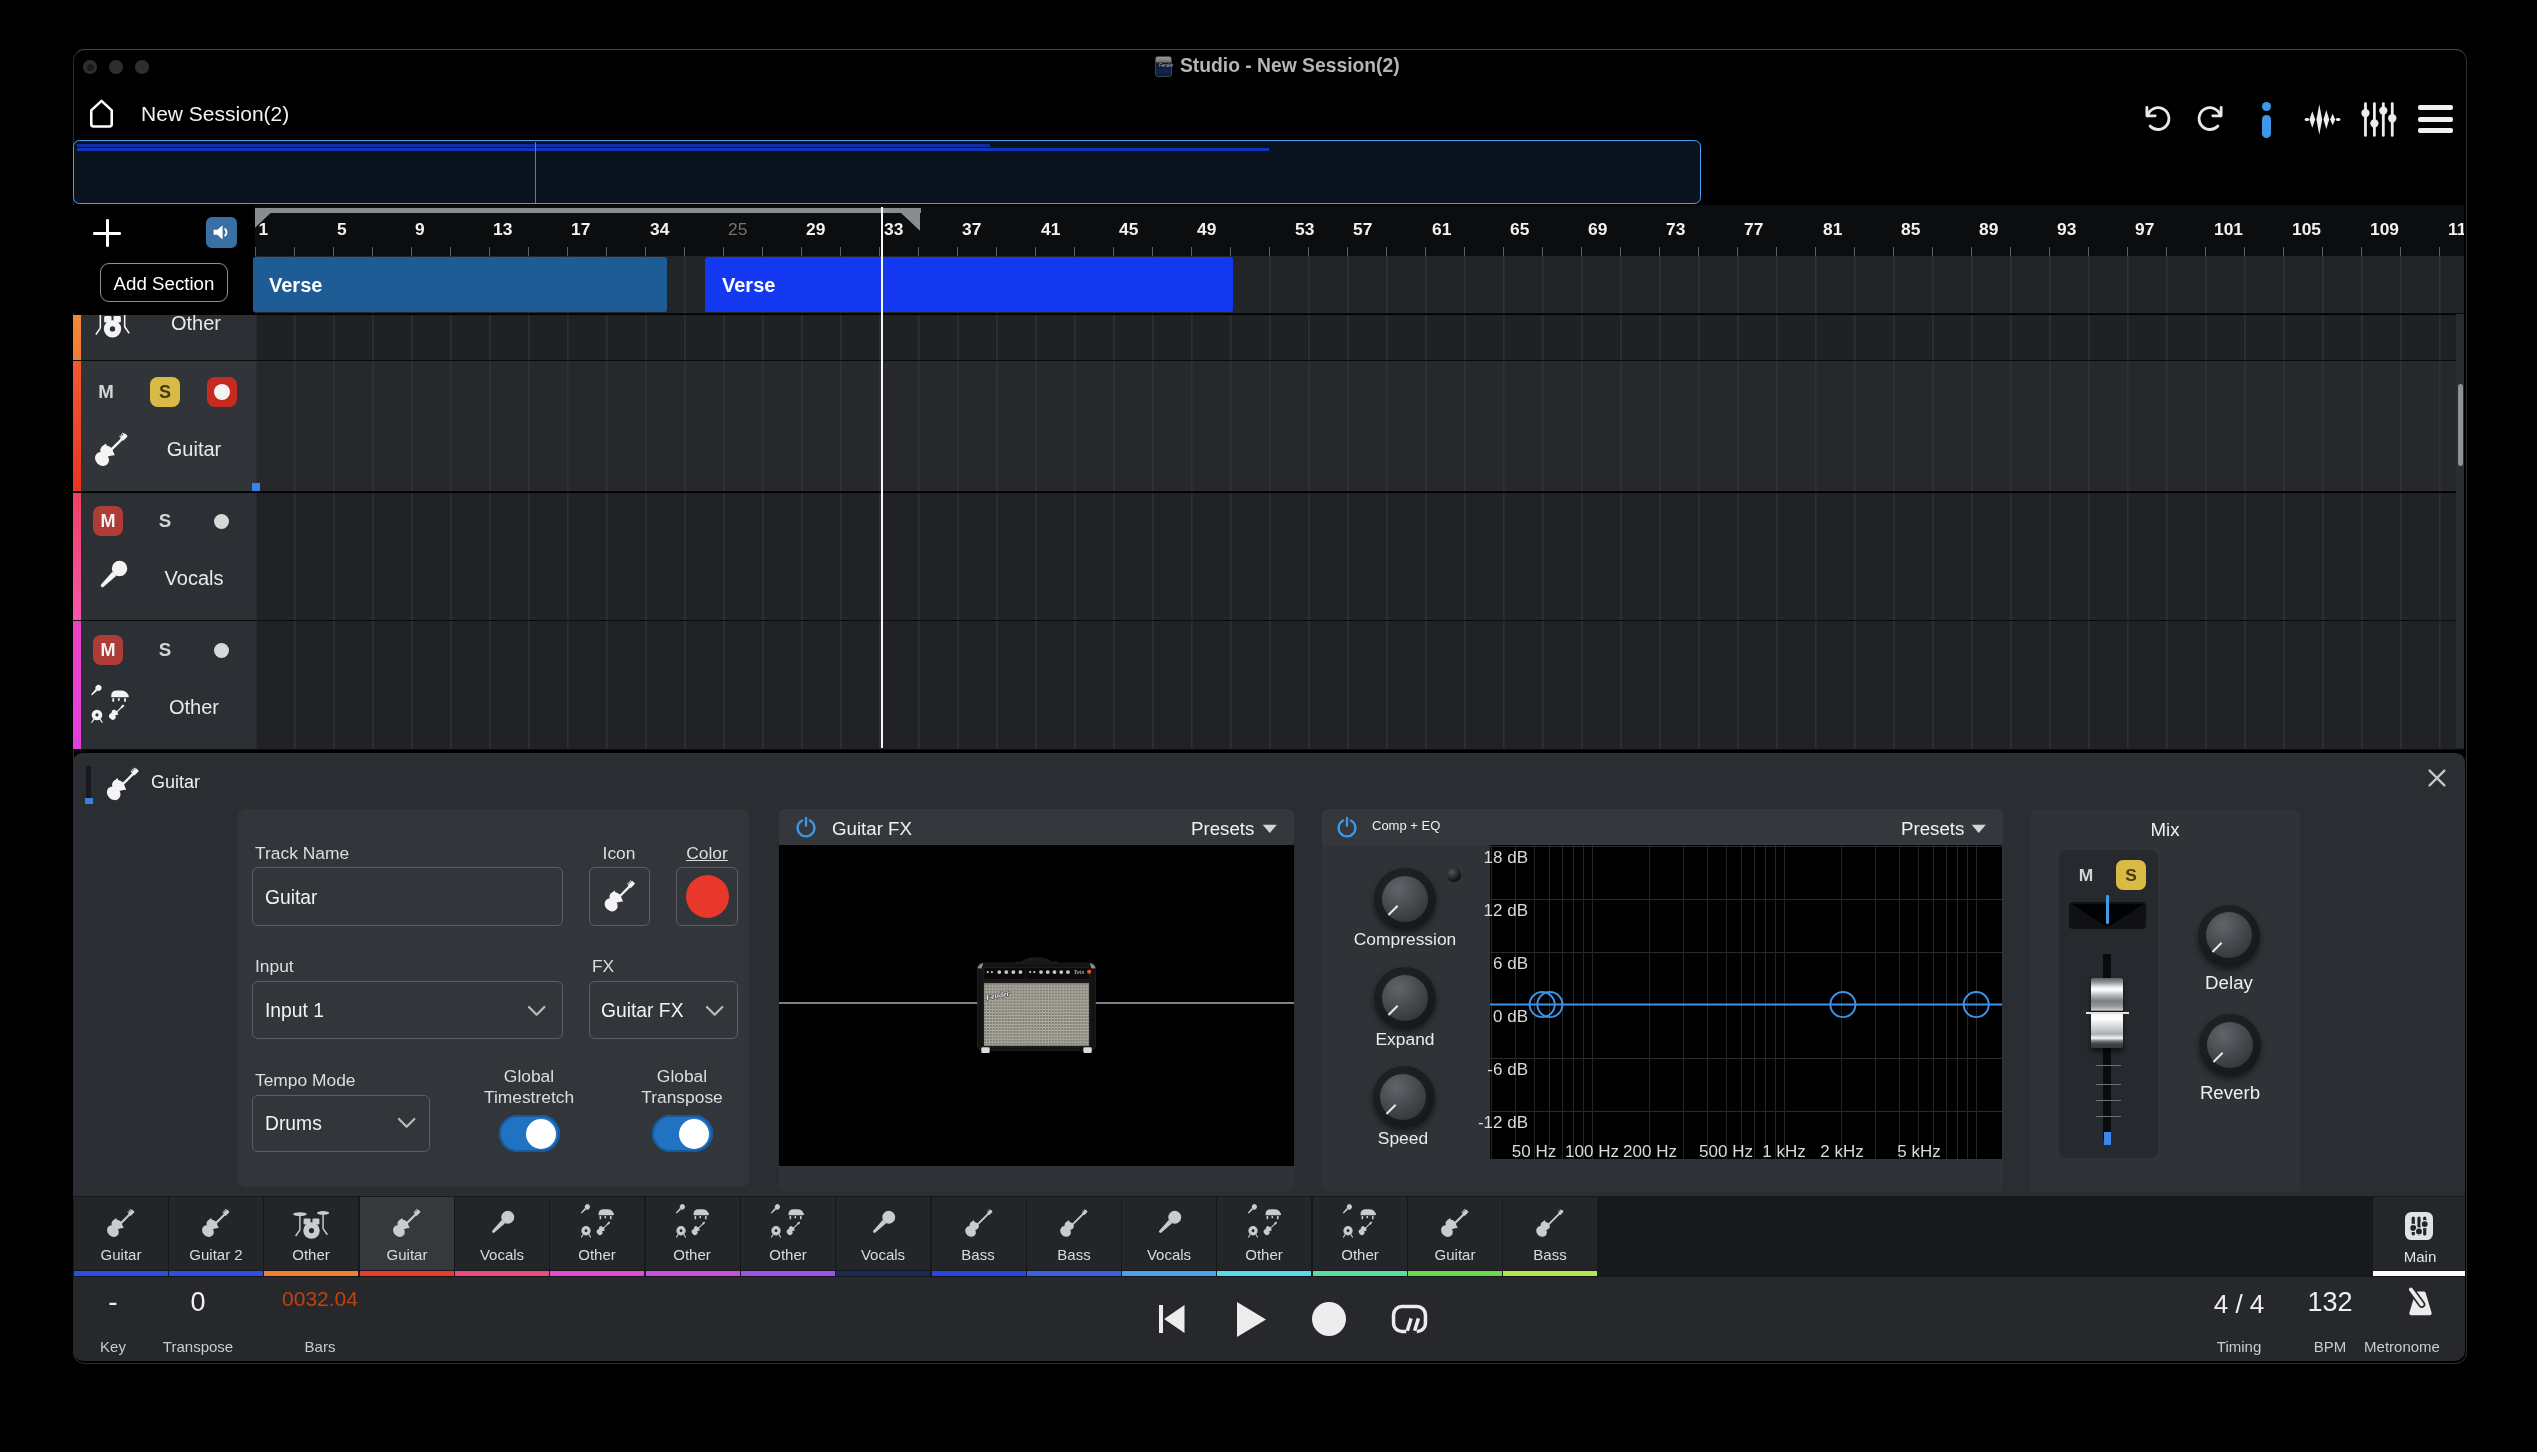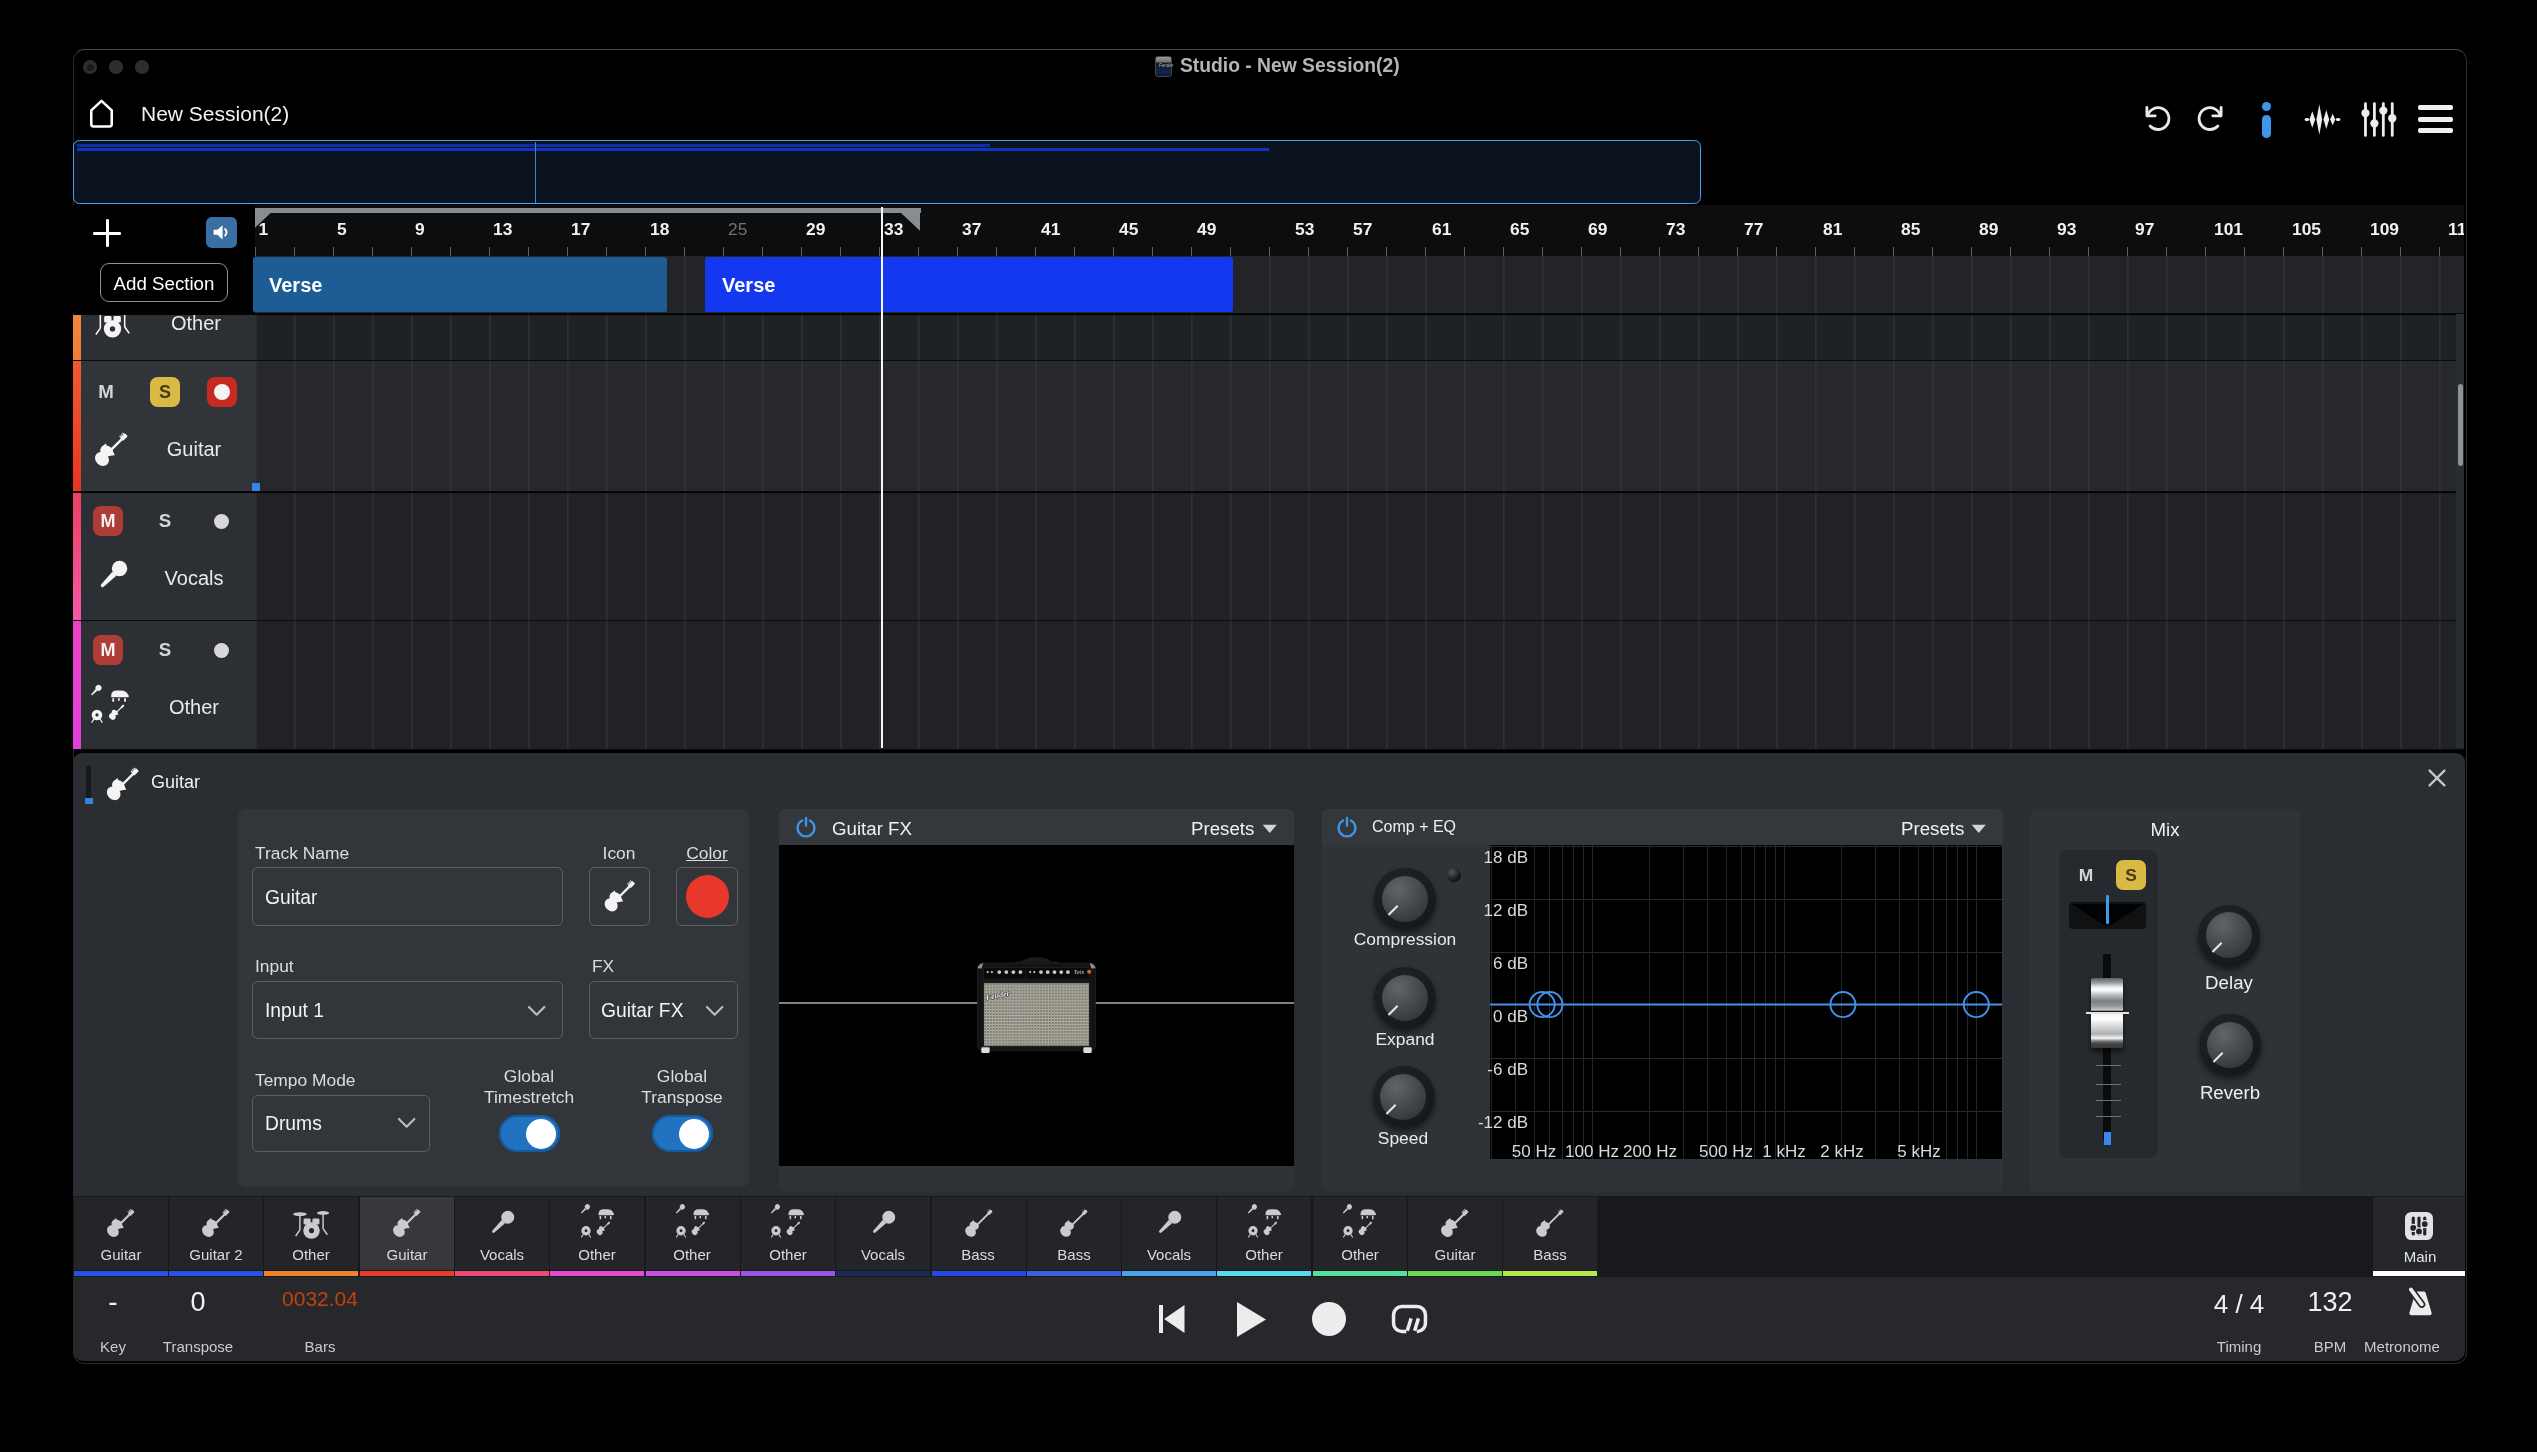--- a/index.html
+++ b/index.html
@@ -79,21 +79,21 @@
         <polygon points="0,0 29,0 0,27.5" fill="#8a8d90"></polygon>
       </svg>
 <svg class="abs" style="left:646px;top:8px;" width="19.3" height="18" viewBox="0 0 30 28">
         <polygon points="0,0 29.5,0 29.5,27.5" fill="#8a8d90"></polygon>
       </svg>
 <div class="txt" style="left:3.6px;top:13.5px;font-size:17.4px;font-weight:bold;color:#f2f2f2;">1</div>
 <div class="txt" style="left:82px;top:13.5px;font-size:17.4px;font-weight:bold;color:#f2f2f2;">5</div>
 <div class="txt" style="left:160px;top:13.5px;font-size:17.4px;font-weight:bold;color:#f2f2f2;">9</div>
 <div class="txt" style="left:238px;top:13.5px;font-size:17.4px;font-weight:bold;color:#f2f2f2;">13</div>
 <div class="txt" style="left:316px;top:13.5px;font-size:17.4px;font-weight:bold;color:#f2f2f2;">17</div>
-<div class="txt" style="left:395px;top:13.5px;font-size:17.4px;font-weight:bold;color:#f2f2f2;">18</div>
+<div class="txt" style="left:395px;top:13.5px;font-size:17.4px;font-weight:bold;color:#f2f2f2;">34</div>
 <div class="txt" style="left:473px;top:13.5px;font-size:17.4px;font-weight:normal;color:#737373;">25</div>
 <div class="txt" style="left:551px;top:13.5px;font-size:17.4px;font-weight:bold;color:#f2f2f2;">29</div>
 <div class="txt" style="left:629px;top:13.5px;font-size:17.4px;font-weight:bold;color:#f2f2f2;">33</div>
 <div class="txt" style="left:707px;top:13.5px;font-size:17.4px;font-weight:bold;color:#f2f2f2;">37</div>
 <div class="txt" style="left:786px;top:13.5px;font-size:17.4px;font-weight:bold;color:#f2f2f2;">41</div>
 <div class="txt" style="left:864px;top:13.5px;font-size:17.4px;font-weight:bold;color:#f2f2f2;">45</div>
 <div class="txt" style="left:942px;top:13.5px;font-size:17.4px;font-weight:bold;color:#f2f2f2;">49</div>
 <div class="txt" style="left:1020px;top:13.5px;font-size:17.4px;font-weight:bold;color:#f2f2f2;margin-left:20px;">53</div>
 <div class="txt" style="left:1098px;top:13.5px;font-size:17.4px;font-weight:bold;color:#f2f2f2;">57</div>
 <div class="txt" style="left:1177px;top:13.5px;font-size:17.4px;font-weight:bold;color:#f2f2f2;">61</div>
@@ -338,21 +338,21 @@
 <path d="M186 16 q-2 -7 -9 -8 l2.5 8.5 z" fill="#8e8e8e"></path>
 <rect x="8" y="139" width="13" height="9" rx="2" fill="#dcdcdc"></rect>
 <rect x="167" y="139" width="13" height="9" rx="2" fill="#dcdcdc"></rect>
 </svg>
 <div class="abs" style="left:1322px;top:809px;width:681px;height:383px;background:#2f3338;border-radius:6.4px;"></div>
 <div class="abs" style="left:1322px;top:809px;width:681px;height:36px;background:#34383d;border-radius:6.4px 6.4px 0 0;"></div>
 <svg class="abs" style="left:1336px;top:816px;" width="22" height="22" viewBox="0 0 34 34">
       <path d="M11 7 a 13 13 0 1 0 12 0" fill="none" stroke="#3e97e8" stroke-width="3.6" stroke-linecap="round"></path>
       <line x1="17" y1="3" x2="17" y2="15" stroke="#3e97e8" stroke-width="3.6" stroke-linecap="round"></line>
     </svg>
-<div class="txt" style="left:1372px;top:818px;font-size:16px;color:#f0f0f0;text-align:center;">Comp + EQ</div>
+<div class="txt" style="left:1372px;top:818px;font-size:13px;color:#f0f0f0;text-align:center;">Comp + EQ</div>
 <div class="txt" style="left:1901px;top:818px;font-size:18.7px;color:#f0f0f0;">Presets</div>
 <svg class="abs" style="left:1971px;top:824px;" width="15.5" height="9.7" viewBox="0 0 24 15">
       <polygon points="1,1 23,1 12,14" fill="#d2d4d6"></polygon>
     </svg>
 <div class="abs" style="left:1374px;top:868px;width:62px;height:62px;border-radius:50%;background:radial-gradient(circle at 40% 32%,#222426,#18191b 70%,#111214);box-shadow:0 3.2px 6.4px rgba(0,0,0,.55);"></div>
     <div class="abs" style="left:1382px;top:876px;width:46px;height:46px;border-radius:50%;background:radial-gradient(circle at 36% 28%,#616468,#43464a 52%,#2b2d30 100%);"></div>
     <div class="abs" style="left:1392px;top:904px;width:2.3px;height:13px;background:#e8e8e8;transform:rotate(45deg);transform-origin:center;"></div>
 <div class="abs" style="left:1447px;top:868px;width:13.5px;height:13.5px;border-radius:50%;background:radial-gradient(circle at 35% 30%,#555,#111 70%);"></div>
 <div class="txt" style="left:1405px;top:929px;transform:translateX(-50%);font-size:17.4px;color:#e8eaec;text-align:center;">Compression</div>
 <div class="abs" style="left:1374px;top:967px;width:62px;height:62px;border-radius:50%;background:radial-gradient(circle at 40% 32%,#222426,#18191b 70%,#111214);box-shadow:0 3.2px 6.4px rgba(0,0,0,.55);"></div>

